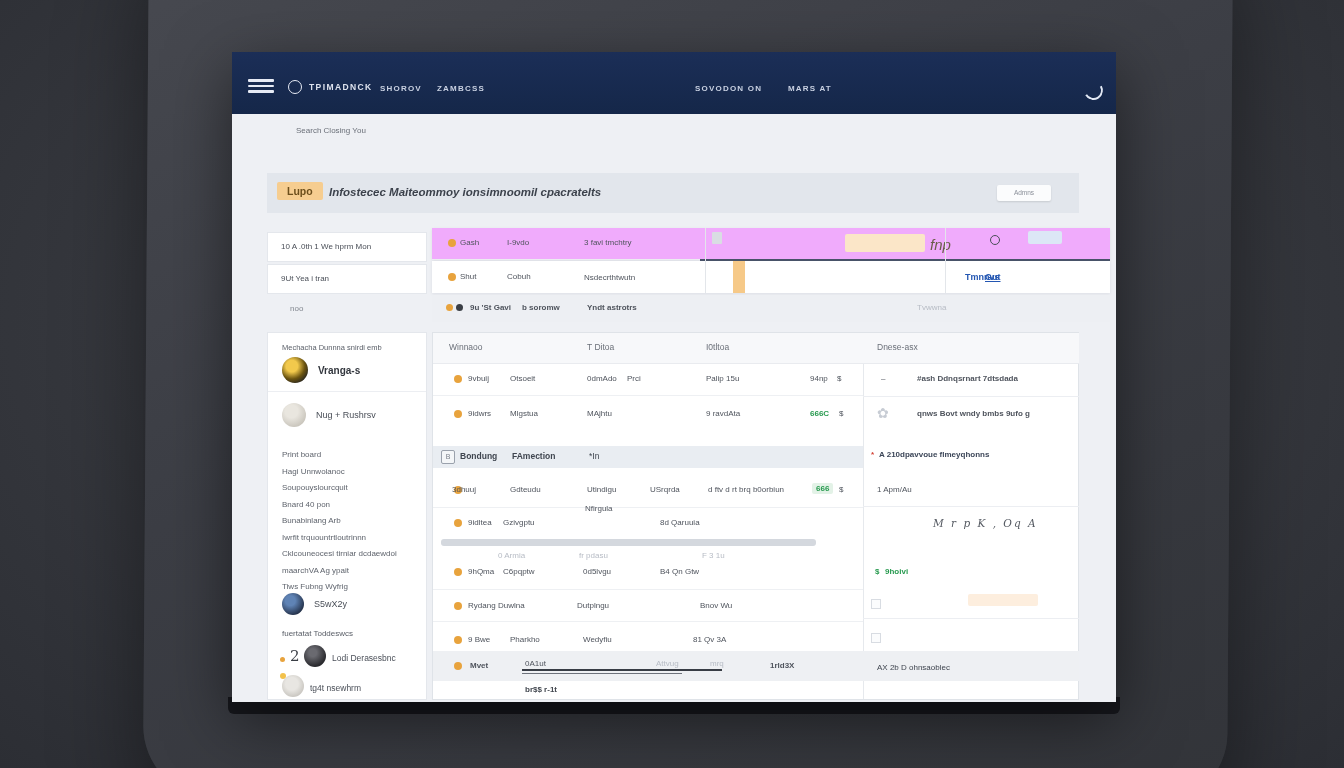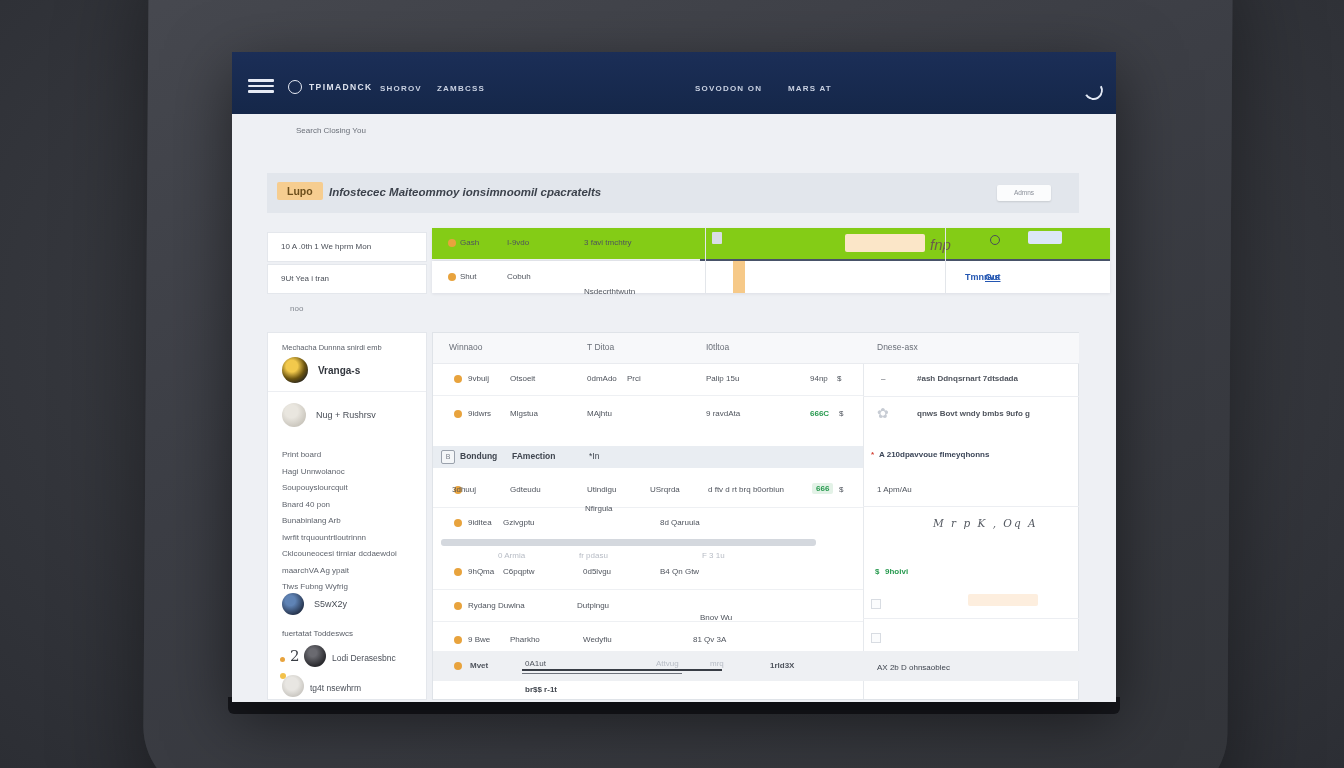--- a/index.html
+++ b/index.html
@@ -54,21 +54,21 @@
   .s-heading{left:14px;top:296px;font-size:8px;color:#585d66;}
   .fdot{left:12px;top:324px;width:5px;height:5px;border-radius:50%;background:#e8a33d;}
   .f2{left:22px;top:314px;font-size:15px;color:#3a3e45;font-family:"DejaVu Serif",serif;}
   .av4{left:36px;top:312px;width:22px;height:22px;background:radial-gradient(circle at 40% 35%, #6a6a70 20%, #2a2a2e 70%);}
   .av4-label{left:64px;top:320px;font-size:8.5px;color:#4a4f58;}
   .av5{left:14px;top:342px;width:22px;height:22px;background:radial-gradient(circle at 45% 40%, #e8e6e2 35%, #c4c1bb 80%);}
   .av5dot{left:12px;top:340px;width:6px;height:6px;border-radius:50%;background:#f2c14b;}
   .av5-label{left:42px;top:350px;font-size:8.5px;color:#4a4f58;}
   
   .strip{left:200px;top:176px;width:678px;height:94px;}
-  .strip-row1{left:0;top:0;width:678px;height:31px;background:#84cc16;border-bottom:1px solid #eceef1;}
+  .strip-row1{left:0;top:0;width:678px;height:31px;background:#f0abfc;border-bottom:1px solid #eceef1;}
   .strip-row2{left:0;top:33px;width:678px;height:32px;background:#fff;}
   .strip-gray{left:0;top:67px;width:678px;height:27px;background:#edeff3;}
   .mini-border{box-shadow:0 1px 3px rgba(20,30,60,.08);}
   .odot{width:8px;height:8px;border-radius:50%;background:#e8a33d;}
   .cell{position:absolute;font-size:8px;color:#4f545d;white-space:nowrap;}
   .vdiv{position:absolute;top:0;width:1px;height:65px;background:#e3e6ea;}
   .dark-line{left:268px;top:31px;width:410px;height:2px;background:#49536a;}
   .pill-orange{background:#fbe6c8;border-radius:2px;}
   .fnp{left:498px;top:8px;font-size:15px;font-style:italic;color:#6b5e4a;}
   .mid-icon{left:280px;top:4px;width:10px;height:12px;background:#d9dde3;border-radius:1px;}
@@ -178,27 +178,35 @@
       <span class="abs pill-orange" style="left:413px;top:6px;width:80px;height:18px;"></span>
       <span class="abs fnp">fnp</span>
       <span class="abs circ"></span>
       <span class="abs bluebox"></span>
     </div>
     <div class="abs dark-line"></div>
     <div class="abs strip-row2 mini-border">
       <span class="abs odot" style="left:16px;top:12px;"></span>
       <span class="cell" style="left:28px;top:11px;">Shut</span>
       <span class="cell" style="left:75px;top:11px;">Cobuh</span>
-      <span class="cell" style="left:152px;top:26px;">Nsdecrthtwutn</span>
+      <span class="cell" style="left:152px;top:12px;">Nsdecrthtwutn</span>
       <span class="abs ostrip"></span>
       <span class="cell blue-link" style="left:533px;top:11px;font-size:9px;">Tmnnvs</span>
       <span class="cell blue-link" style="left:553px;top:11px;font-size:9px;text-decoration:underline;">Gut</span>
     </div>
     <span class="vdiv" style="left:273px;"></span>
     <span class="vdiv" style="left:513px;"></span>
+    <div class="abs strip-gray">
+      <span class="abs odot" style="left:14px;top:9px;width:7px;height:7px;"></span>
+      <span class="abs" style="left:24px;top:9px;width:7px;height:7px;border-radius:50%;background:#3a3e45;"></span>
+      <span class="cell" style="left:38px;top:8px;font-weight:bold;">9u 'St Gavi</span>
+      <span class="cell" style="left:90px;top:8px;font-weight:bold;">b soromw</span>
+      <span class="cell" style="left:155px;top:8px;font-weight:bold;">Yndt astrotrs</span>
+      <span class="cell faint" style="left:485px;top:8px;">Tvwwna</span>
+    </div>
   </div>
 
   <div class="abs card">
     <div class="abs card-vdiv"></div>
 
     <div class="abs thead">
       <span class="th" style="left:16px;">Winnaoo</span>
       <span class="th" style="left:154px;">T Ditoa</span>
       <span class="th" style="left:273px;">I0tltoa</span>
       <span class="th" style="left:444px;">Dnese-asx</span>
@@ -266,21 +274,21 @@
     <span class="rtext" style="left:150px;top:234px;">0d5lvgu</span>
     <span class="rtext" style="left:227px;top:234px;">B4 Qn Gtw</span>
     <span class="rtext green" style="left:442px;top:234px;">$</span>
     <span class="rtext green" style="left:452px;top:234px;">9hoivi</span>
     <span class="trow-border" style="top:256px;"></span>
 
     <span class="abs odot" style="left:21px;top:269px;"></span>
     <span class="rtext" style="left:35px;top:268px;">Rydang</span>
     <span class="rtext" style="left:65px;top:268px;">Duwlna</span>
     <span class="rtext" style="left:144px;top:268px;">Dutplngu</span>
-    <span class="rtext" style="left:267px;top:280px;">Bnov Wu</span>
+    <span class="rtext" style="left:267px;top:268px;">Bnov Wu</span>
     <span class="chk" style="left:438px;top:266px;"></span>
     <span class="pill2" style="left:535px;top:261px;width:70px;height:12px;"></span>
     <span class="trow-border" style="top:288px;"></span>
     <span class="r-div" style="top:285px;"></span>
 
     <span class="abs odot" style="left:21px;top:303px;"></span>
     <span class="rtext" style="left:35px;top:302px;">9 Bwe</span>
     <span class="rtext" style="left:77px;top:302px;">Pharkho</span>
     <span class="rtext" style="left:150px;top:302px;">Wedyfiu</span>
     <span class="rtext" style="left:260px;top:302px;">81 Qv 3A</span>

